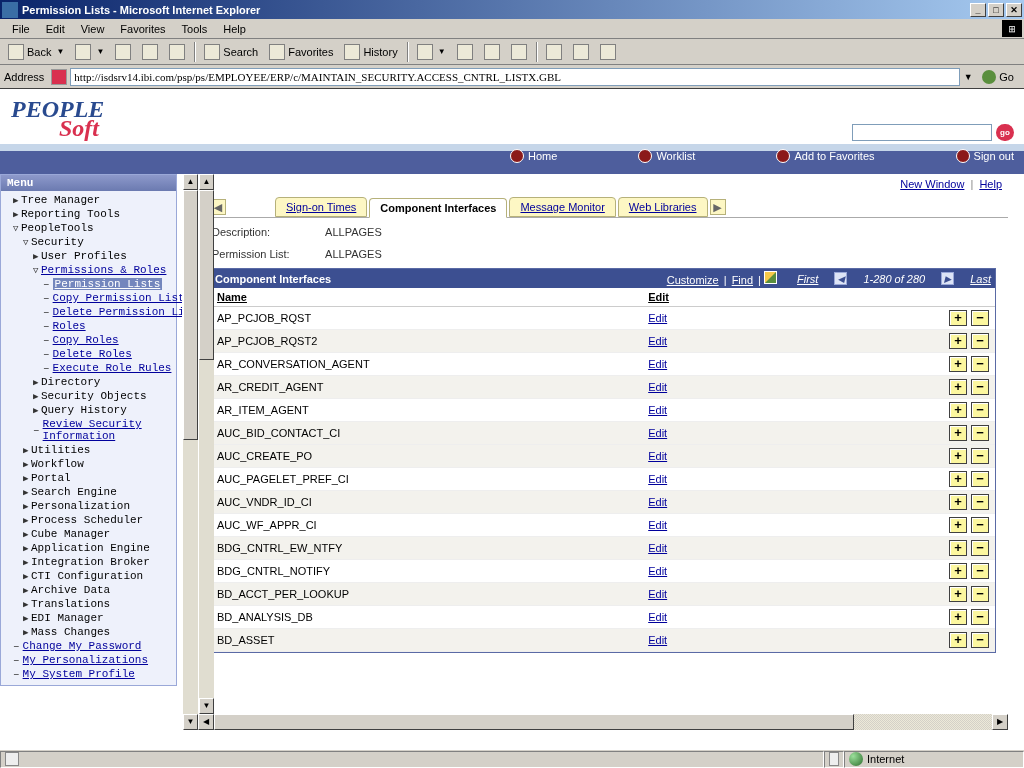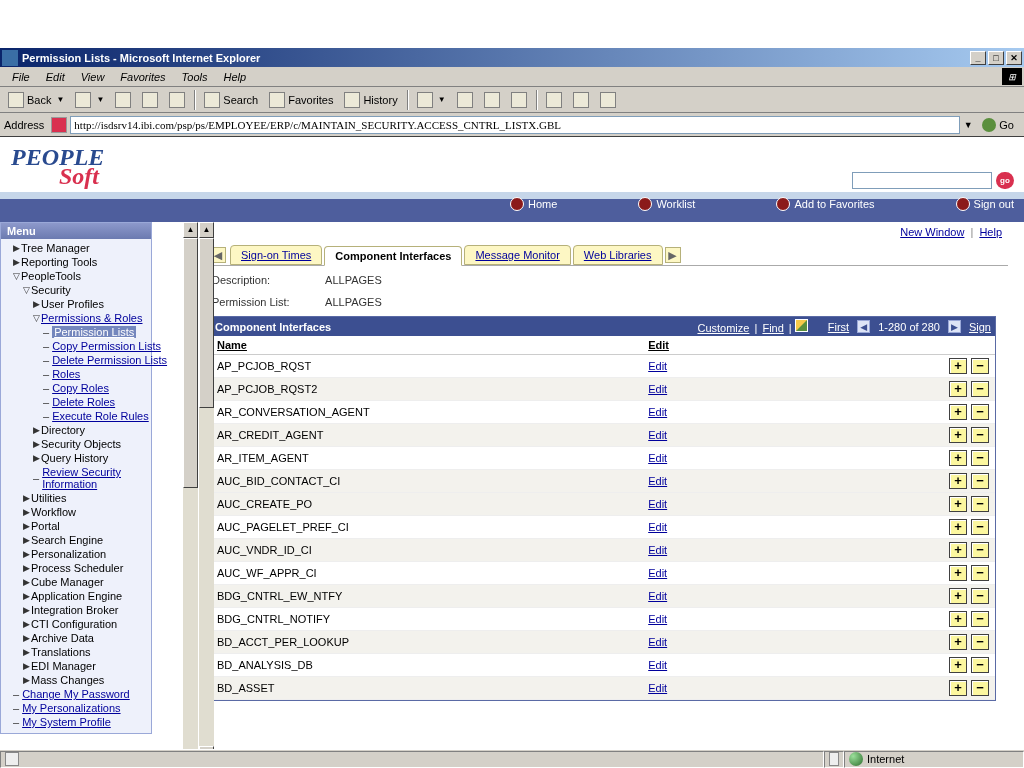--- a/index.html
+++ b/index.html
@@ -1,26 +1,26 @@
 <!DOCTYPE html>
 <html><head>
 <meta charset="utf-8">
 <style>
   * { box-sizing: border-box; }
   body { margin: 0; padding: 0; font-family: Tahoma, Arial, sans-serif; font-size: 11px; background: #fff; overflow: hidden; width: 1024px; height: 768px; position: relative; }
 
   
-  .titlebar { background: linear-gradient(to right, #0a246a, #a6caf0); color: #fff; height: 19px; display: flex; align-items: center; padding: 0 2px; font-weight: bold; font-size: 11px; margin-top: 48px; }
+  .titlebar { background: linear-gradient(to right, #0a246a, #a6caf0); color: #fff; height: 19px; display: flex; align-items: center; padding: 0 2px; font-weight: bold; font-size: 11px; }
   .titlebar .ie-icon { width: 16px; height: 16px; background: #3a6ea5; margin-right: 4px; display: inline-block; }
   .titlebar .spacer { flex: 1; }
   .winbtn { width: 16px; height: 14px; background: #d4d0c8; border: 1px solid #fff; border-right-color:#404040; border-bottom-color:#404040; margin-left: 2px; font-family: Marlett, Arial; font-size: 9px; text-align: center; line-height: 12px; color:#000; cursor: default; }
 
   
   .menubar { background: #d4d0c8; height: 20px; display: flex; align-items: center; padding: 0 4px; border-bottom: 1px solid #808080; position: relative; }
-  .menubar span { padding: 2px 8px; font-style: italic; }
+  .menubar span { padding: 2px 8px; }
   .menubar .ms-flag { position:absolute; right:2px; top:1px; width:20px; height:17px; background:#000; display:flex; align-items:center; justify-content:center; color:#fff; font-size:9px;}
 
   
   .toolbar { background: #d4d0c8; height: 26px; display: flex; align-items: center; padding: 0 4px; border-bottom: 1px solid #808080; gap:3px; }
   .tb-btn { display: inline-flex; align-items: center; padding: 2px 4px; gap:3px; }
   .tb-sep { width:1px; height:20px; background:#808080; margin:0 2px; box-shadow:1px 0 0 #fff;}
   .tb-ico { width:16px; height:16px; border:1px solid #808080; background:#ece9d8; }
   .tb-drop { font-size:8px; padding-left:2px;}
 
   
@@ -39,21 +39,21 @@
   .header-zone { position:absolute; left:0; top:0; right:0; height:85px; background:#fff; }
   .swoosh { position:absolute; left:0; right:0; top:55px; height:30px; background:#4e5e9d; border-top:7px solid #c6d6e9; }
   .srch { position:absolute; right:10px; top:35px; color:#fff; display:flex; align-items:center; gap:4px;}
   .srch input { width:140px; height:17px; border:1px solid #7f9db9; font:11px Tahoma; }
   .go-pill { width:18px;height:17px; background:#d9304f; border-radius:10px; color:#fff; font-size:8px; font-weight:bold; display:flex;align-items:center;justify-content:center;}
   .topnav { position:absolute; top:60px; right:10px; left:510px; display:flex; color:#fff; font-size:11px; justify-content:space-between; align-items:center;}
   .topnav a { color:#fff; text-decoration:none; display:flex; align-items:center; gap:4px;}
   .tn-ico { width:14px;height:14px; border-radius:50%; background:#8b1a1a; border:1px solid #fff;}
 
   
-  .sidebar { position:absolute; top:85px; left:0; width:152px; background:#eef1fb; border:1px solid #9aa8d8; }
+  .sidebar { position:absolute; top:85px; left:0; width:177px; background:#eef1fb; border:1px solid #9aa8d8;font-family:Liberation Mono, monospace; }
   .menu-hdr { background:linear-gradient(to bottom,#8d99cb,#6b7ab0); color:#fff; font-weight:bold; padding:2px 6px; display:flex; justify-content:space-between; align-items:center;}
   .tree { padding:2px 0 4px 0; }
   .ti { padding: 1px 0 1px 12px; display:flex; align-items:center; white-space:nowrap;}
   .ti .arr { width:8px; display:inline-block; font-size:9px; color:#333;}
   .ti a, .ti span.t { color:#00009c; text-decoration:none; }
   .ti a.u { text-decoration:underline; }
   .ti.black span.t { color:#000; }
   .lvl1 { padding-left:12px;} .lvl2{padding-left:22px;} .lvl3{padding-left:32px;} .lvl4{padding-left:42px;}
   .sel { background:#7386bd; color:#fff !important; padding:0 2px;}
   .sel a { color:#fff !important; }
@@ -91,21 +91,21 @@
   .formrow { padding:8px 14px 2px 14px; color:#333;}
   .formrow .lbl { display:inline-block; width:110px;}
   .formrow .val { display:inline-block; }
 
   
   .gridwrap { margin:6px 12px; border:1px solid #5a6aa5;}
   .ghead { background:#3c4f91; color:#fff; display:flex; align-items:center; padding:2px 4px; font-size:11px;}
   .ghead .gt { font-weight:bold; flex: 0 0 auto; padding-right:10px;}
   .ghead .ga a { color:#fff; padding:0 2px;}
   .ghead .sp { flex:1;}
-  .ghead .gnav { display:flex; align-items:center; gap:8px;}
+  .ghead .gnav { display:flex; align-items:center; gap:16px;font-style:italic;}
   .ghead .gnav a { color:#fff; text-decoration:underline;}
   .nav-btn-s { width:13px;height:13px;background:#dde4f6;color:#3c4f91;display:inline-flex;align-items:center;justify-content:center;font-size:9px;border:1px solid #9aa8d8;}
   .xls { width:13px;height:13px; background:linear-gradient(135deg,#f6c94a 49%,#5a8f3d 51%); display:inline-block; border:1px solid #fff;}
 
   table.grid { width:100%; border-collapse:collapse; }
   table.grid th { text-align:left; font-weight:bold; text-decoration:underline; padding:3px 6px; background:#fff; border-bottom:1px solid #ccc;}
   table.grid td { padding:3px 6px; border-bottom:1px solid #eee; height:20px;}
   table.grid tr.alt td { background:#f3f2ed; }
   table.grid a.e { color:#00009c; text-decoration:underline;}
   .pm { width:18px;height:16px; background:#fcf79f; border:1px solid #404040; color:#000; font-weight:bold; text-align:center; line-height:13px; display:inline-block; font-size:13px; box-shadow:inset 1px 1px 0 #fff;}
@@ -393,21 +393,21 @@
 
   <div class="page">
     <div class="aux-links">
       <a href="#">New Window</a>
       <span class="aux-sep">|</span>
       <a href="#">Help</a>
     </div>
 
     <div class="tabbar">
       <div class="tabnav-a">◀</div>
-      <div id="tabs" style="display:flex;">
+      <div id="tabs" style="display:flex;margin-left:45px;">
           <div class="tabbtn">Sign-on Times</div>
           <div class="tabbtn active">Component Interfaces</div>
           <div class="tabbtn">Message Monitor</div>
           <div class="tabbtn">Web Libraries</div>
         </div>
       <div class="tabnav-a">▶</div>
     </div>
 
     <div class="formrow">
       <span class="lbl">Description:</span>
@@ -426,21 +426,21 @@
           <a href="#">Customize</a> |
           <a href="#">Find</a> |
           <span class="xls"></span>
         </span>
         <span style="width:20px;"></span>
         <span class="gnav">
           <a href="#">First</a>
           <span class="nav-btn-s">◀</span>
           <span>1-280 of 280</span>
           <span class="nav-btn-s">▶</span>
-          <a href="#">Sign</a>
+          <a href="#">Last</a>
         </span>
       </div>
       <table class="grid" id="gridtable">
         <thead>
             <tr>
           <th style="width:55%;">Name</th>
           <th style="width:20%;">Edit</th>
           <th style="width:25%;"></th>
         </tr>
           </thead>

